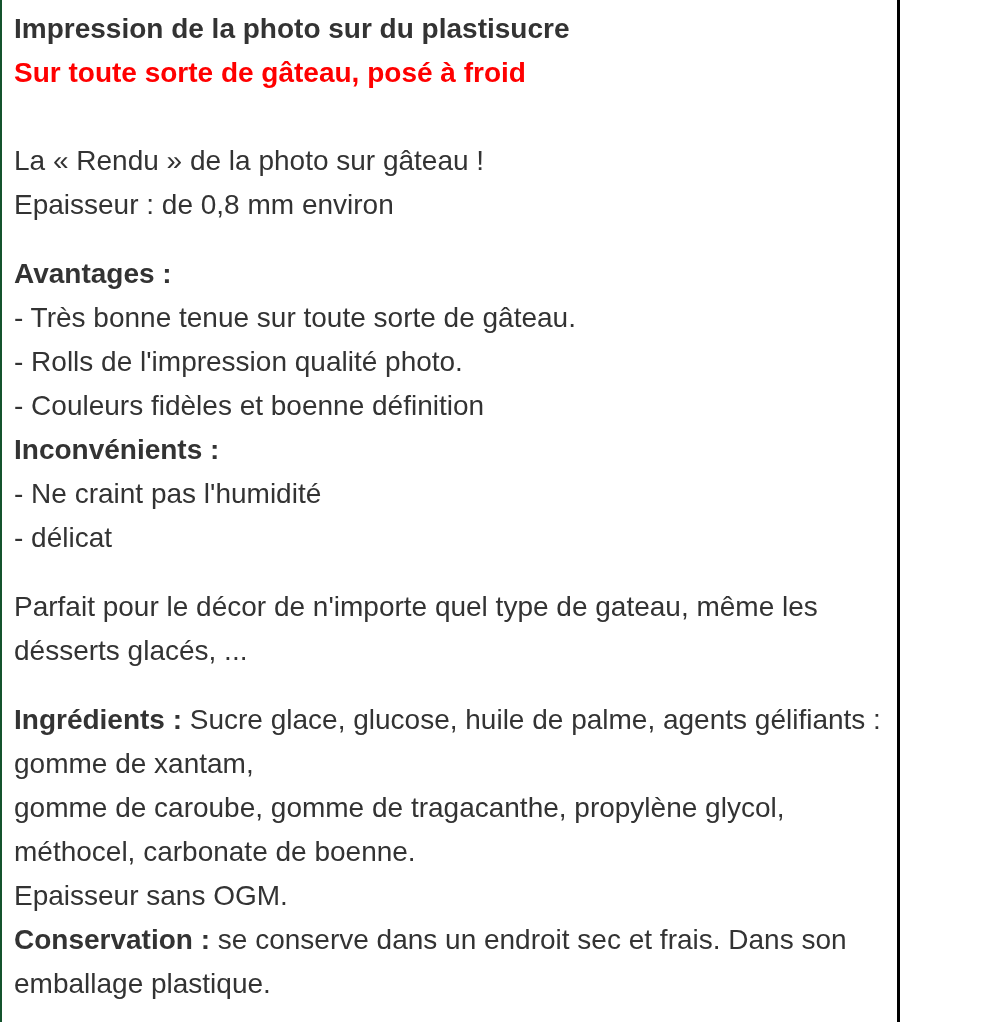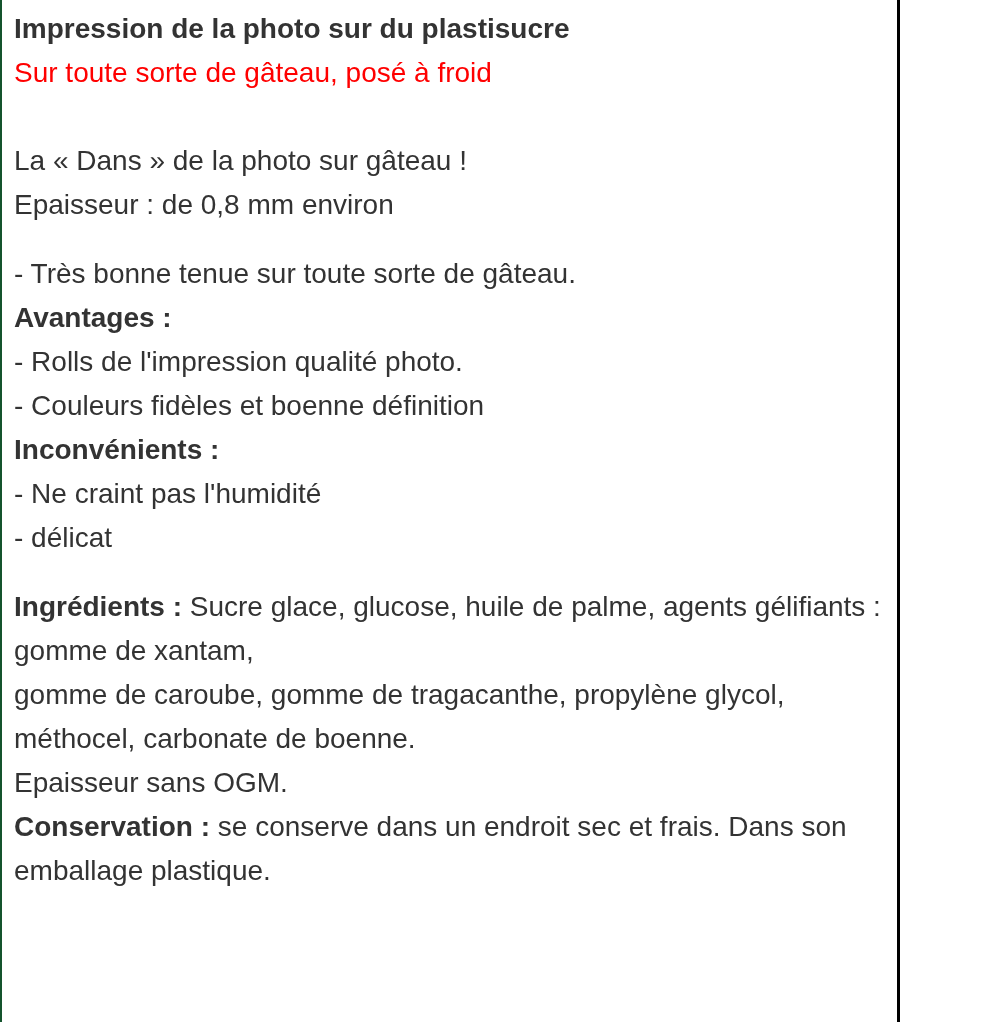--- a/index.html
+++ b/index.html
@@ -29,42 +29,47 @@
   }
   .line {
     white-space: pre;
     min-height: 44px;
   }
   .seg-bold {
     font-weight: bold;
   }
   .seg-red {
     color: #ff0000;
+    font-weight: bold;
   }
 </style>
 </head>
 <body>
 
 <div class="page">
   <div>
       <div class="para">
         <div class="line"><span class="seg-bold">Impression de la photo sur du plastisucre</span></div>
         <div class="line"><span class="seg-red">Sur toute sorte de gâteau, posé à froid</span></div>
         <div class="line">&nbsp;</div>
-        <div class="line"><span>La « Dans » de la photo sur gâteau !</span></div>
+        <div class="line"><span>La « Rendu » de la photo sur gâteau !</span></div>
         <div class="line"><span>Epaisseur : de 0,8 mm environ</span></div>
       </div>
       <div class="para">
+        <div class="line"><span class="seg-bold">Avantages :</span></div>
         <div class="line"><span>- Très bonne tenue sur toute sorte de gâteau.</span></div>
-        <div class="line"><span class="seg-bold">Avantages :</span></div>
         <div class="line"><span>- Rolls de l'impression qualité photo.</span></div>
         <div class="line"><span>- Couleurs fidèles et boenne définition</span></div>
         <div class="line"><span class="seg-bold">Inconvénients :</span></div>
         <div class="line"><span>- Ne craint pas l'humidité</span></div>
         <div class="line"><span>- délicat</span></div>
+      </div>
+      <div class="para">
+        <div class="line"><span>Parfait pour le décor de n'importe quel type de gateau, même les</span></div>
+        <div class="line"><span>désserts glacés, ...</span></div>
       </div>
       <div class="para">
         <div class="line"><span class="seg-bold">Ingrédients : </span><span>Sucre glace, glucose, huile de palme, agents gélifiants :</span></div>
         <div class="line"><span>gomme de xantam,</span></div>
         <div class="line"><span>gomme de caroube, gomme de tragacanthe, propylène glycol,</span></div>
         <div class="line"><span>méthocel, carbonate de boenne.</span></div>
         <div class="line"><span>Epaisseur sans OGM.</span></div>
         <div class="line"><span class="seg-bold">Conservation : </span><span>se conserve dans un endroit sec et frais. Dans son</span></div>
         <div class="line"><span>emballage plastique.</span></div>
       </div>

